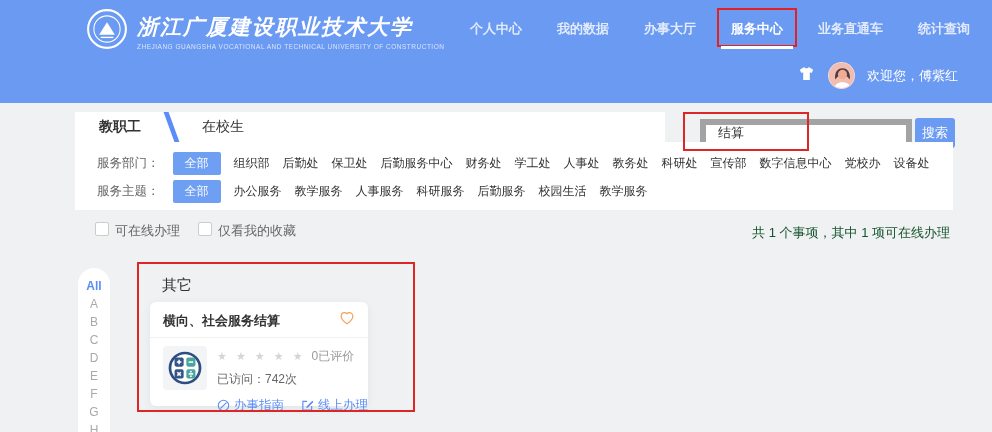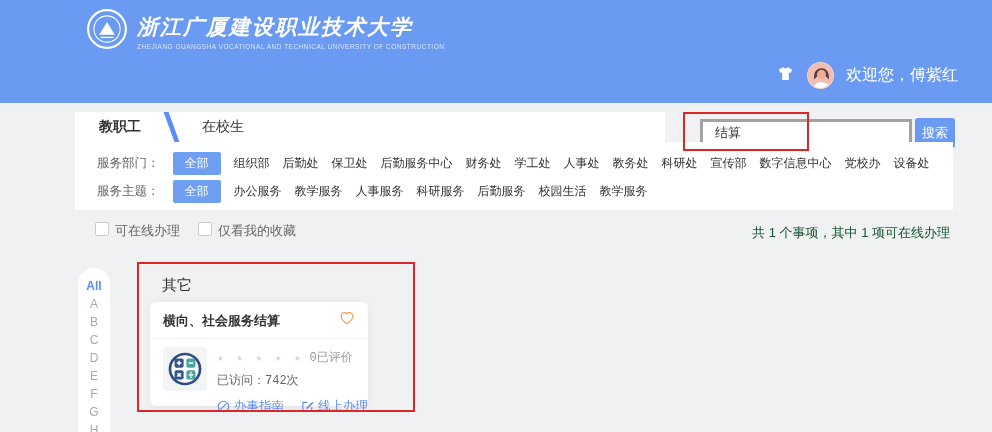--- a/index.html
+++ b/index.html
@@ -17,34 +17,34 @@
   .nav { position: absolute; left: 468px; top: 12px; display: flex; gap: 31px; }
   .nav-item { position: relative; color: #e2ebfc; font-size: 13px; font-weight: bold;
               padding: 8px 2px; white-space: nowrap; cursor: pointer; }
   .nav-item.active { color: #fff; }
   .nav-item.active .anno-nav { position: absolute; top: -4px; bottom: -1px; left: -12px; right: -12px;
               border: 2px solid #e02222; }
   .nav-item.active .nav-underline { position: absolute; left: -8px; right: -8px; bottom: -3px;
               height: 3px; background: #fff; }
 
   .user-area { position: absolute; right: 34px; top: 62px; display: flex; align-items: center; gap: 12px; }
-  .welcome { color: #fff; font-size: 16px; white-space: nowrap; }
+  .welcome { color: #fff; font-size: 13px; white-space: nowrap; }
   .avatar { width: 27px; height: 27px; border-radius: 50%; overflow: hidden; background: #f2bdb1;
             border: 1px solid #ffffff66; }
 
   
   .tabstrip { position: absolute; left: 75px; top: 112px; width: 590px; height: 30px;
               background: #fff; display: flex; align-items: center; overflow: hidden; }
   .tab { font-size: 14px; color: #333; padding: 0 24px; cursor: pointer; white-space: nowrap; }
   .tab.active { font-weight: bold; }
   .tab-slash { width: 5px; height: 44px; background: #5b8cf7; transform: skewX(20deg); margin: 0 4px; }
 
   
   .search-wrap { position: absolute; left: 700px; top: 118px; display: flex; align-items: center; }
-  .search-input { width: 212px; height: 29px; border: 3px solid #a3a3a3; background: #fff;
+  .search-input { width: 212px; height: 29px; border: 6px solid #a3a3a3; background: #fff;
                   padding: 0 12px; font-size: 13px; color: #333; outline: none;
                   font-family: "Liberation Sans", sans-serif; }
   .search-btn { width: 40px; height: 30px; margin-left: 3px; background: #6b9af3; color: #fff;
                 border: none; border-radius: 3px; font-size: 13px; cursor: pointer;
                 font-family: "Liberation Sans", sans-serif; }
   .anno-search { position: absolute; left: 683px; top: 112px; width: 126px; height: 39px;
                  border: 2px solid #dd2626; pointer-events: none; z-index: 6; }
 
   
   .panel { position: absolute; left: 75px; top: 142px; width: 878px; height: 68px;
@@ -66,21 +66,21 @@
   .alpha { position: absolute; left: 78px; top: 268px; width: 32px; padding-top: 9px;
            background: #fff; border-radius: 16px; text-align: center; height: 200px; }
   .alpha-item { font-size: 12px; line-height: 18px; color: #a9a9a9; cursor: pointer; }
   .alpha-item.active { color: #5b8cf7; font-weight: bold; }
 
   
   .anno-card { position: absolute; left: 137px; top: 262px; width: 278px; height: 150px;
                border: 2px solid #dd2626; pointer-events: none; z-index: 6; }
   .section-title { position: absolute; left: 162px; top: 276px; font-size: 15px; color: #333; }
   .card { position: absolute; left: 150px; top: 302px; width: 218px; height: 104px;
-          background: #fff; border-radius: 6px; box-shadow: 0 2px 10px rgba(0,0,0,0.06); font-family: Liberation Mono, monospace; }
+          background: #fff; border-radius: 6px; box-shadow: 0 2px 10px rgba(0,0,0,0.06); }
   .card-head { display: flex; justify-content: space-between; align-items: center;
                padding: 9px 13px 7px; border-bottom: 1px solid #f1f1f1; }
   .card-title { font-size: 13px; font-weight: bold; color: #333; white-space: nowrap; }
   .card-body { display: flex; gap: 10px; padding: 8px 13px 0; }
   .card-icon-box { width: 44px; height: 44px; background: #f3f4f6; border-radius: 4px;
                    display: flex; align-items: center; justify-content: center; flex-shrink: 0; }
   .stars-row { display: flex; align-items: center; gap: 6px; margin-top: 2px; }
   .stars { color: #d5d5d5; font-size: 11px; letter-spacing: 3px; }
   .rating-text { color: #999; font-size: 12px; }
   .visits { color: #666; font-size: 12px; margin-top: 6px; }
@@ -103,20 +103,32 @@
           <path d="M12.5 25.5 L20 13.5 L27.5 25.5 Z" fill="#fff"></path>
           <line x1="14" y1="28" x2="26" y2="28" stroke="#fff" stroke-width="1.3"></line>
         </svg>
       </span>
       <div>
         <div class="logo-text-cn">浙江广厦建设职业技术大学</div>
         <div class="logo-text-en">ZHEJIANG GUANGSHA VOCATIONAL AND TECHNICAL UNIVERSITY OF CONSTRUCTION</div>
       </div>
     </div>
 
+    <div class="nav">
+      <div class="nav-item">个人中心</div>
+      <div class="nav-item">我的数据</div>
+      <div class="nav-item">办事大厅</div>
+      <div class="nav-item active">
+        <span>服务中心</span>
+        <span class="anno-nav"></span>
+        <span class="nav-underline"></span>
+      </div>
+      <div class="nav-item">业务直通车</div>
+      <div class="nav-item">统计查询</div>
+    </div>
 
     <div class="user-area">
       <span>
         <svg width="19" height="19" viewBox="0 0 20 20">
           <path d="M3 6 L7.5 3.2 C8 5 12 5 12.5 3.2 L17 6 L15.5 9.6 L13.5 8.6 L13.5 16.8 L6.5 16.8 L6.5 8.6 L4.5 9.6 Z" fill="#fff"></path>
         </svg>
       </span>
       <span class="avatar">
         <svg width="27" height="27" viewBox="0 0 26 26">
           <rect width="26" height="26" fill="#f2bdb1"></rect>

